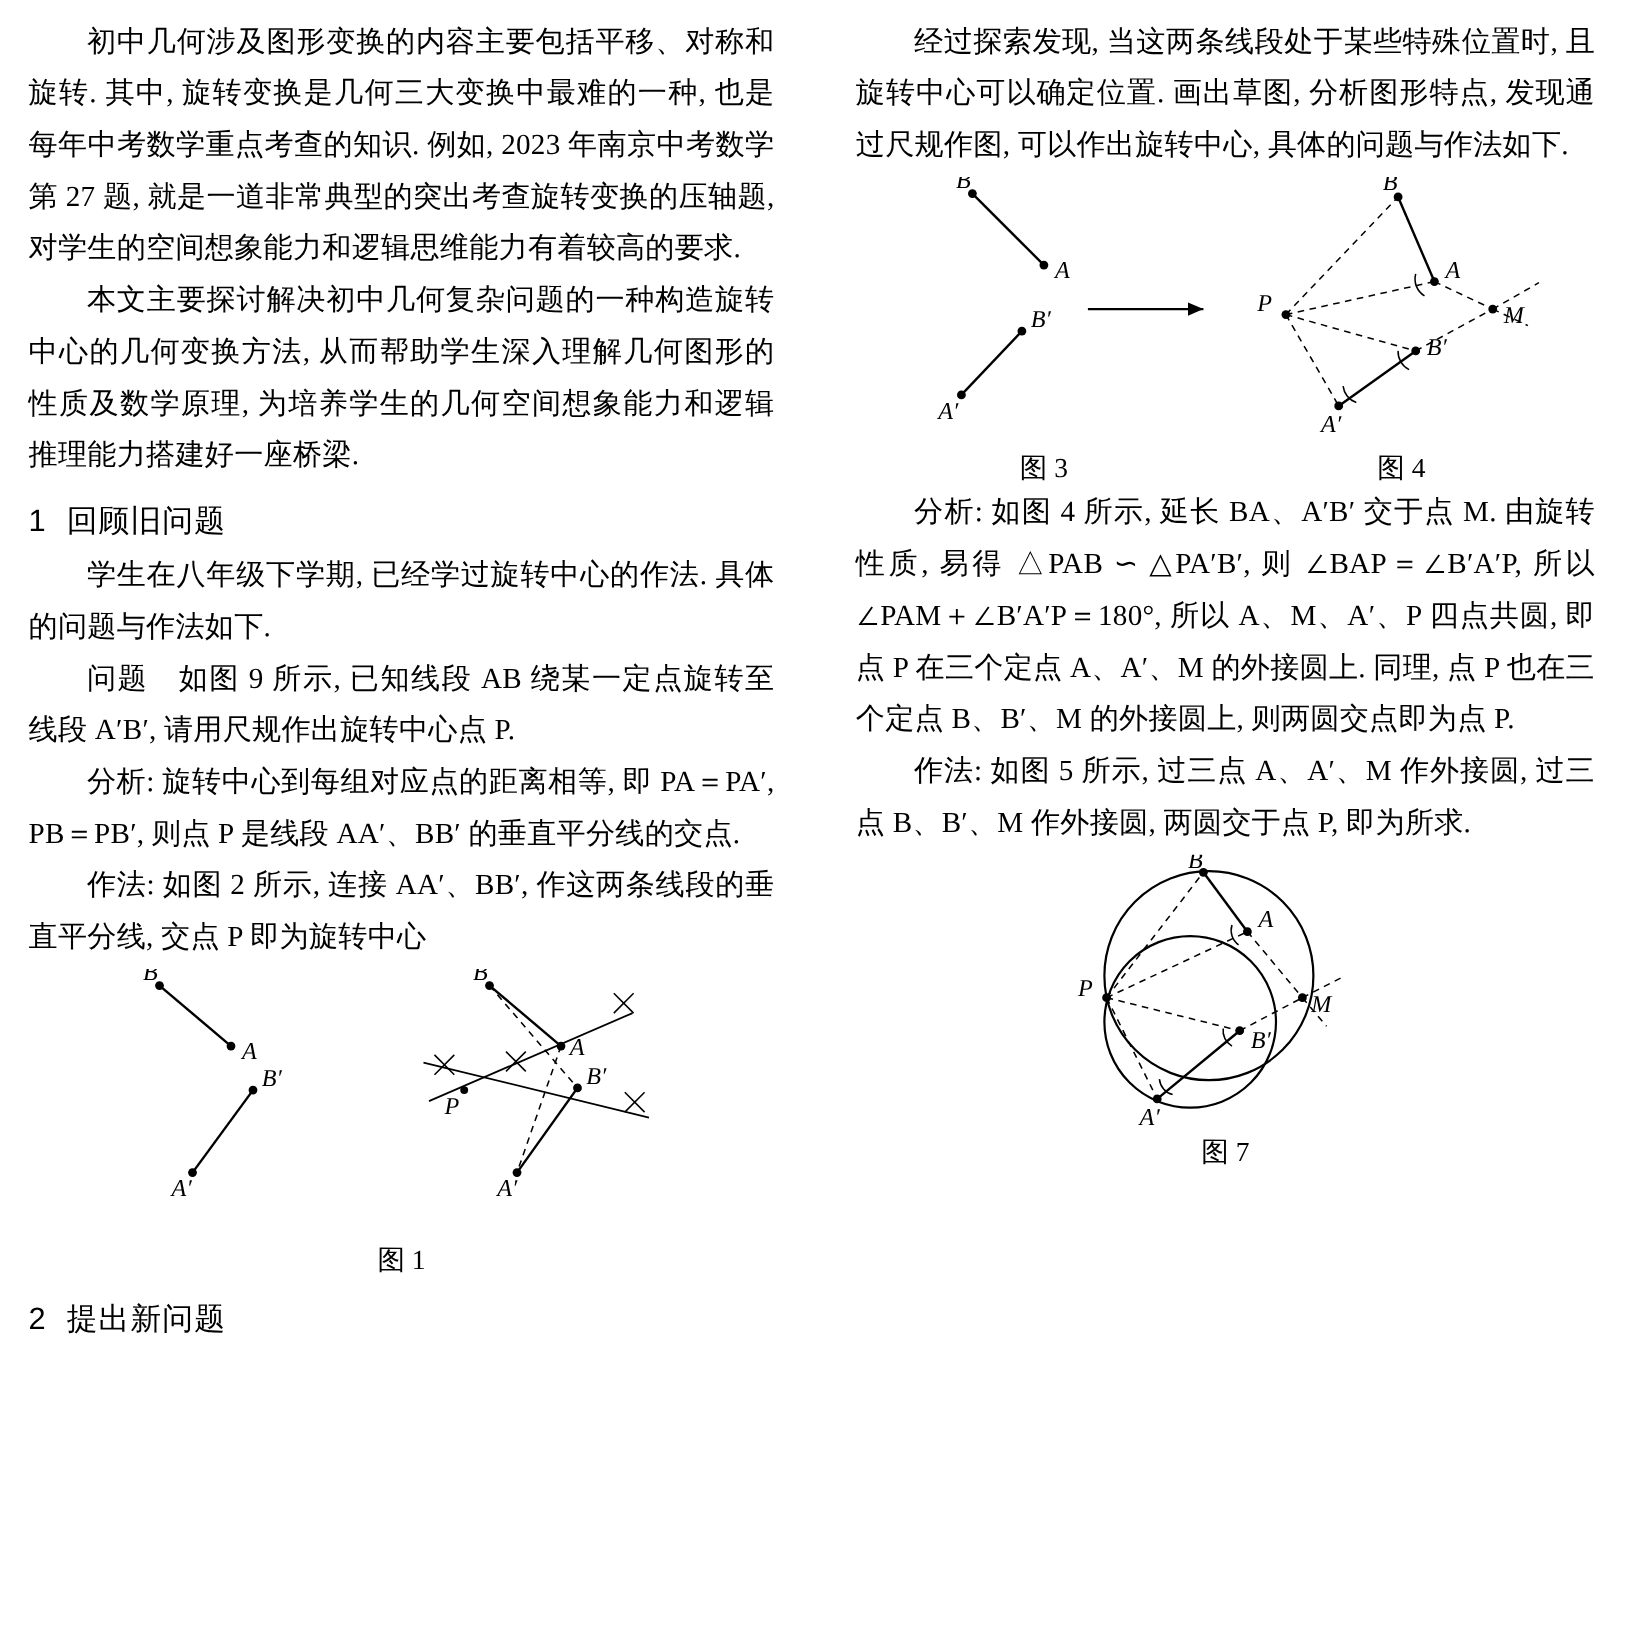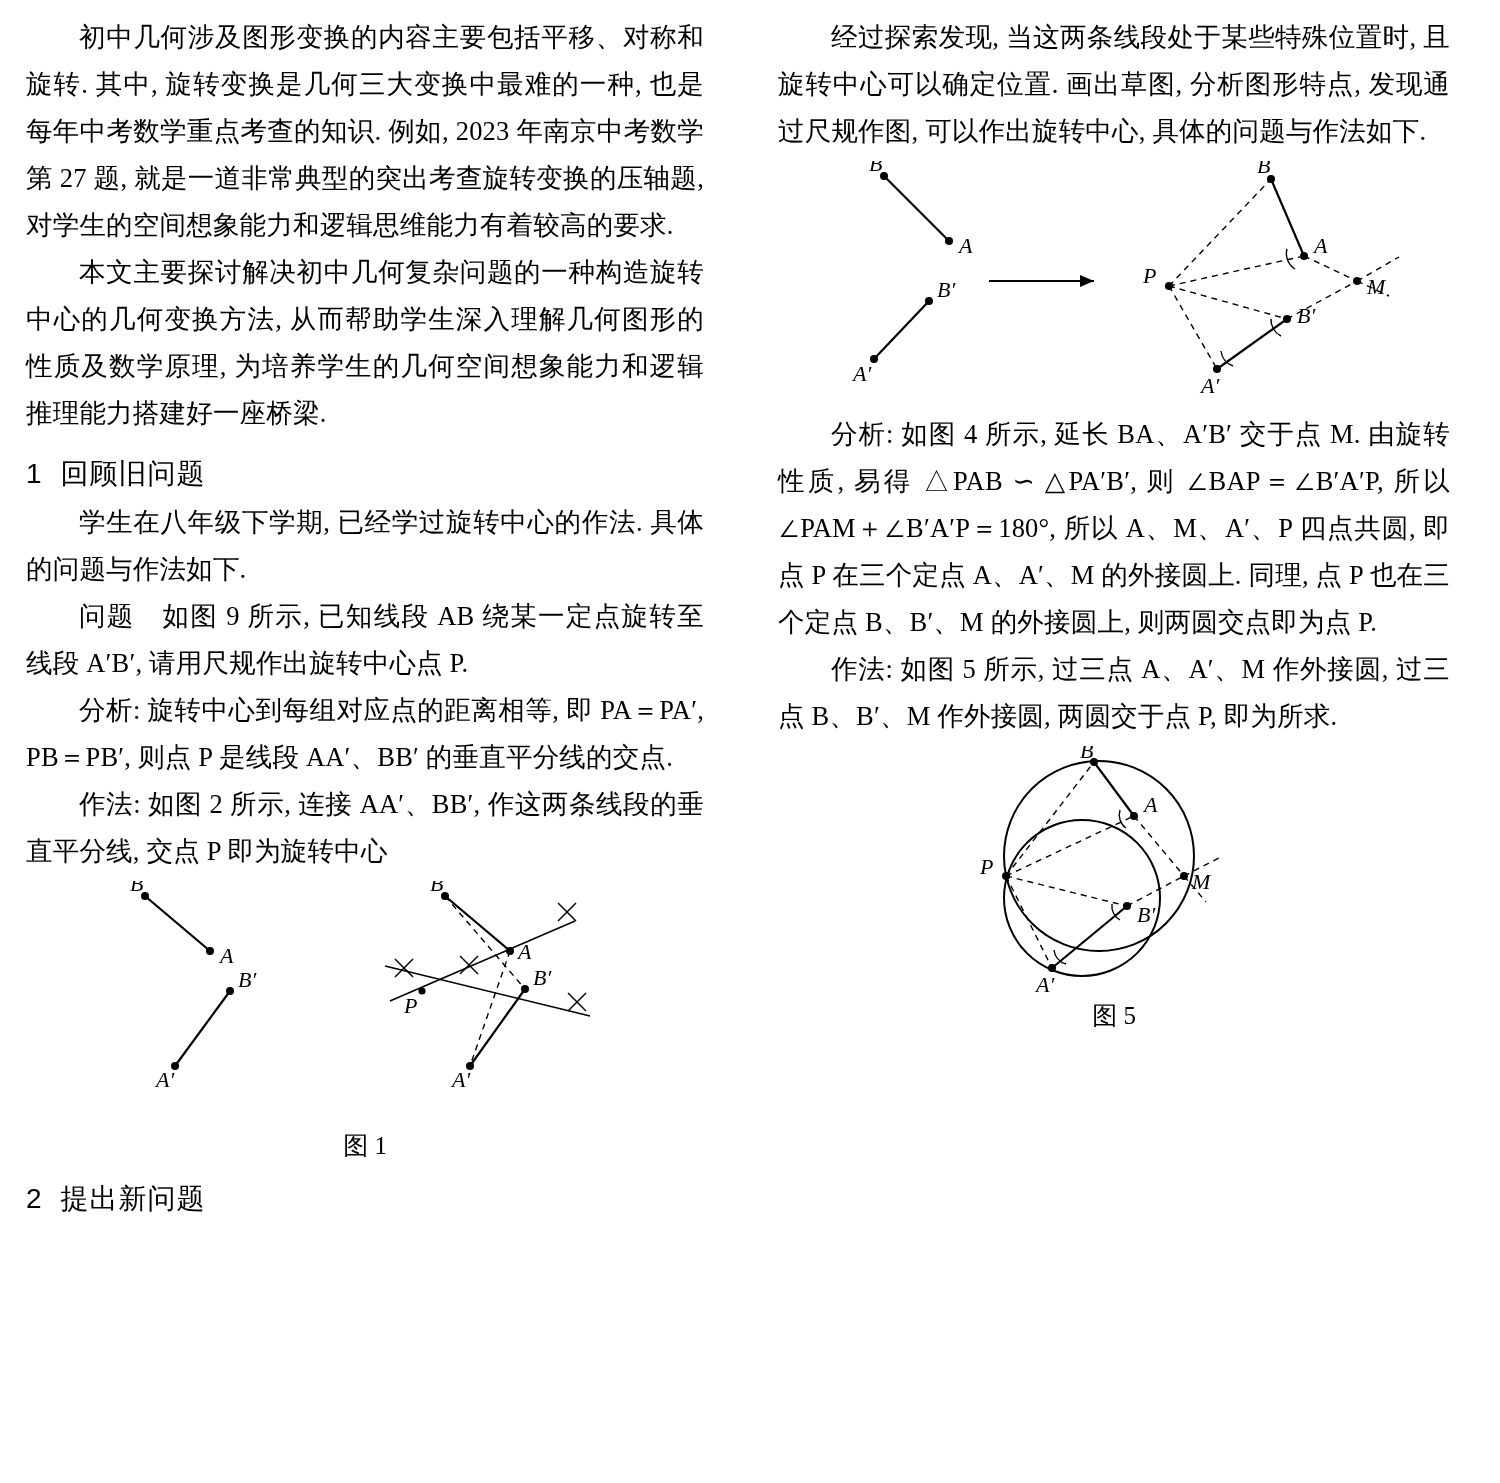--- a/index.html
+++ b/index.html
@@ -214,20 +214,24 @@
           <line x1="60" y1="125" x2="162" y2="18" stroke="#000" stroke-width="1.4" stroke-dasharray="6,5"></line>
           <line x1="60" y1="125" x2="195" y2="95" stroke="#000" stroke-width="1.4" stroke-dasharray="6,5"></line>
           <line x1="60" y1="125" x2="178" y2="158" stroke="#000" stroke-width="1.4" stroke-dasharray="6,5"></line>
           <line x1="60" y1="125" x2="108" y2="208" stroke="#000" stroke-width="1.4" stroke-dasharray="6,5"></line>
 
           <path d="M 178 88 A 18 18 0 0 0 186 108" fill="none" stroke="#000" stroke-width="1.4"></path>
           <path d="M 162 158 A 18 18 0 0 0 172 175" fill="none" stroke="#000" stroke-width="1.4"></path>
           <path d="M 112 190 A 18 18 0 0 0 124 205" fill="none" stroke="#000" stroke-width="1.4"></path>
         </svg>
       </div>
+      <div class="fig-label-row">
+        <div class="fig-caption" style="width:320px;">图 3</div>
+        <div class="fig-caption" style="width:330px;">图 4</div>
+      </div>
     </div>
 
     <p class="body-text indent">分析: 如图 4 所示, 延长 BA、A′B′ 交于点 M. 由旋转性质, 易得 △PAB ∽ △PA′B′, 则 ∠BAP＝∠B′A′P, 所以 ∠PAM＋∠B′A′P＝180°, 所以 A、M、A′、P 四点共圆, 即点 P 在三个定点 A、A′、M 的外接圆上. 同理, 点 P 也在三个定点 B、B′、M 的外接圆上, 则两圆交点即为点 P.</p>
     <p class="body-text indent">作法: 如图 5 所示, 过三点 A、A′、M 作外接圆, 过三点 B、B′、M 作外接圆, 两圆交于点 P, 即为所求.</p>
 
     <div class="fig-wrap">
       <div class="fig-row">
         <svg width="360" height="255" viewBox="0 0 360 255">
 
           <circle cx="165" cy="110" r="95" fill="none" stroke="#000" stroke-width="2"></circle>
@@ -256,18 +260,18 @@
           <line x1="72" y1="130" x2="160" y2="16" stroke="#000" stroke-width="1.4" stroke-dasharray="6,5"></line>
           <line x1="72" y1="130" x2="200" y2="70" stroke="#000" stroke-width="1.4" stroke-dasharray="6,5"></line>
           <line x1="72" y1="130" x2="193" y2="160" stroke="#000" stroke-width="1.4" stroke-dasharray="6,5"></line>
           <line x1="72" y1="130" x2="118" y2="222" stroke="#000" stroke-width="1.4" stroke-dasharray="6,5"></line>
 
           <path d="M 186 64 A 16 16 0 0 0 192 82" fill="none" stroke="#000" stroke-width="1.4"></path>
           <path d="M 178 158 A 16 16 0 0 0 186 174" fill="none" stroke="#000" stroke-width="1.4"></path>
           <path d="M 120 204 A 16 16 0 0 0 132 218" fill="none" stroke="#000" stroke-width="1.4"></path>
         </svg>
       </div>
-      <div class="fig-caption">图 5</div>
+      <div class="fig-caption">图 7</div>
     </div>
 
   </div>
 
 </div>
 
 </body></html>

